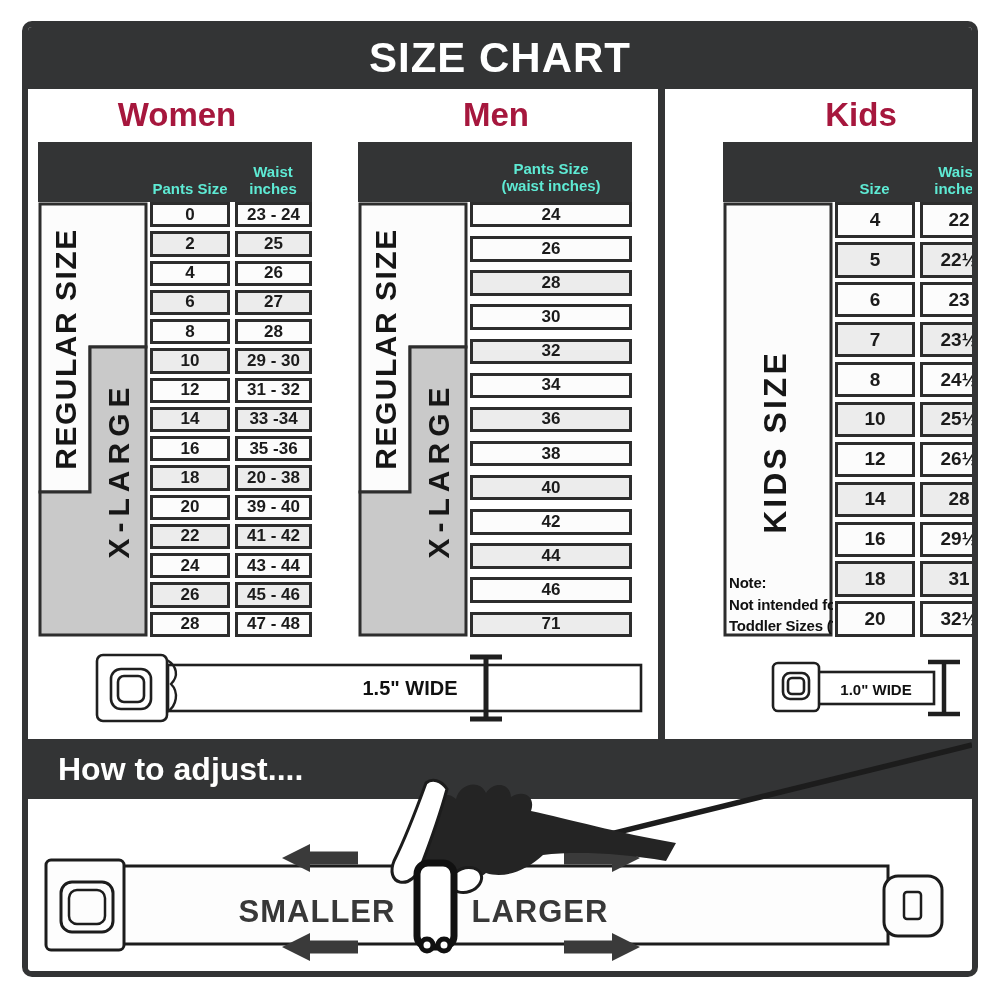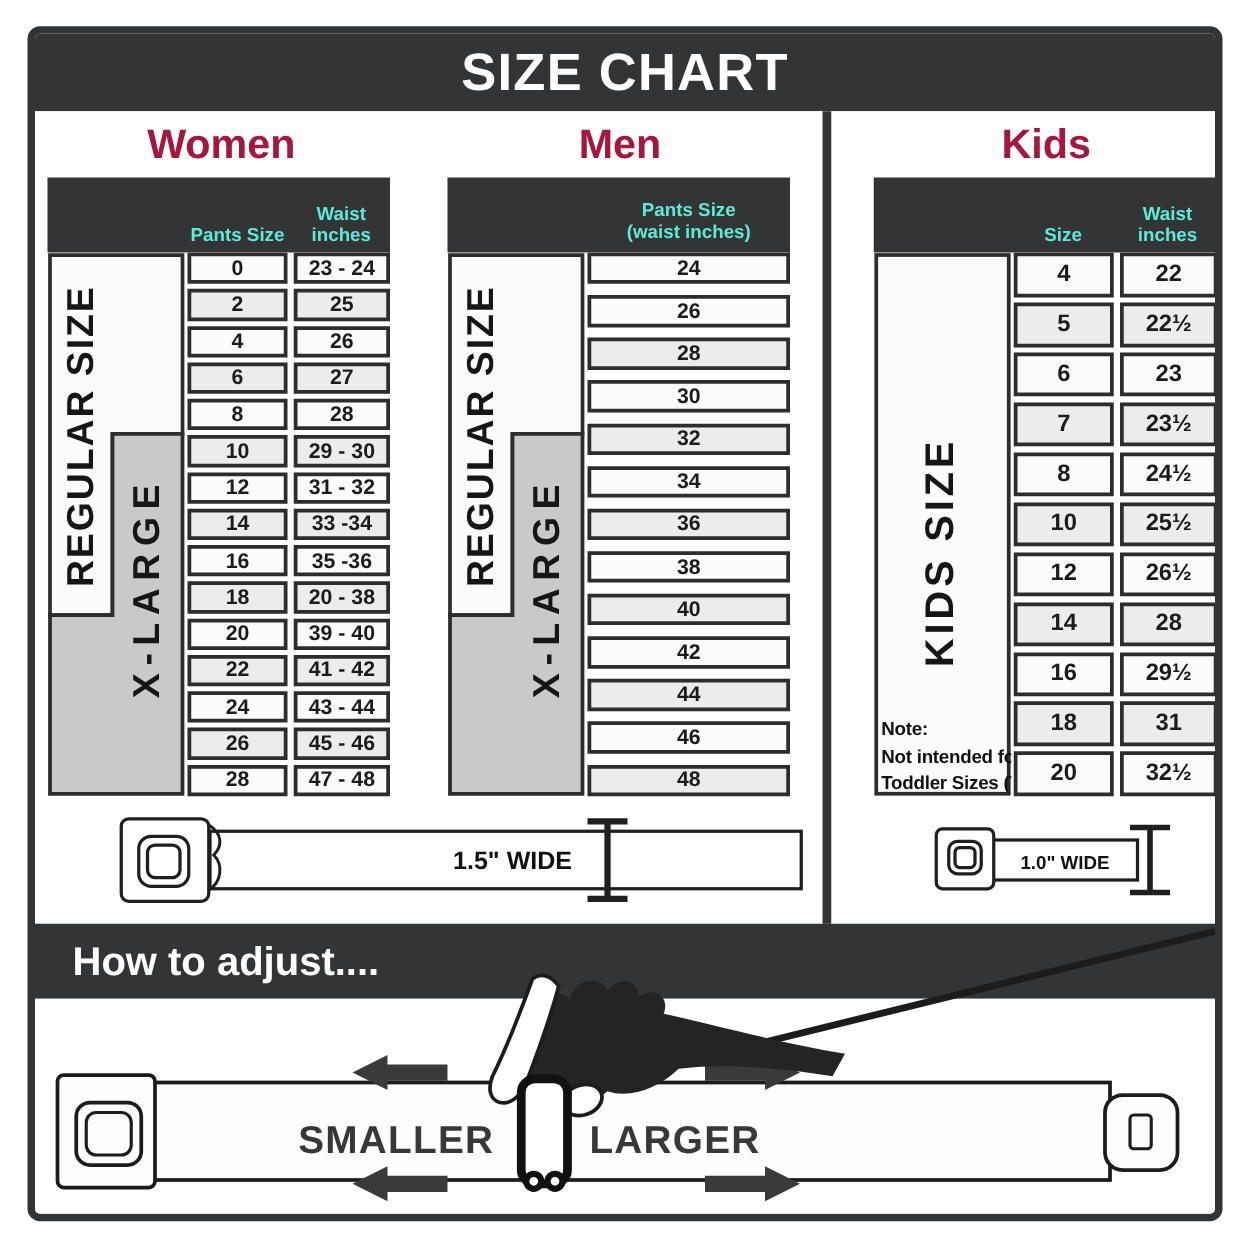--- a/index.html
+++ b/index.html
@@ -16,21 +16,21 @@
   .frame{
     position:absolute;left:22px;top:21px;width:956px;height:956px;
     box-sizing:border-box;border:6px solid var(--banner);border-radius:10px;
     overflow:hidden;background:#fff;display:flex;flex-direction:column;
   }
   .banner-top{height:62px;flex:none;background:var(--banner);display:flex;align-items:center;justify-content:center;}
   .banner-top span{color:#fff;font-size:42px;font-weight:bold;letter-spacing:1px;}
   .content{position:relative;flex:none;height:650px;background:#fff;}
   .left-pane{position:absolute;left:0;top:0;width:630px;height:100%;}
   .v-divider{position:absolute;left:630px;top:0;width:7px;height:100%;background:var(--banner);}
-  .right-pane{position:absolute;left:648px;top:0;right:0;height:100%;}
+  .right-pane{position:absolute;left:672px;top:0;right:0;height:100%;}
   .sec-heading{position:absolute;top:7px;font-size:33px;font-weight:bold;color:var(--accent);text-align:center;}
   .women-h{left:18px;width:262px;}
   .men-h{left:330px;width:276px;}
   .kids-h{left:30px;width:262px;}
   .table{position:absolute;top:53px;width:274px;height:495px;}
   .women-table{left:10px;}
   .men-table{left:330px;}
   .kids-table{left:23px;width:275px;}
   .thead{position:absolute;left:0;top:0;right:0;height:60px;background:var(--banner);}
   .th{position:absolute;color:#5eead4;font-size:15px;font-weight:bold;text-align:center;line-height:17px;}
@@ -211,21 +211,21 @@
             <div class="trow">
               <div class="cell">42</div>
             </div>
             <div class="trow shaded">
               <div class="cell">44</div>
             </div>
             <div class="trow">
               <div class="cell">46</div>
             </div>
             <div class="trow shaded">
-              <div class="cell">48</div>
+              <div class="cell">71</div>
             </div>
           </div>
       </div>
 
       <svg class="belt belt-adult" width="556" height="72" viewBox="0 0 556 72">
         <g class="ln">
           <rect x="76" y="13" width="473" height="46"></rect>
           <rect x="5" y="3" width="70" height="66" rx="6"></rect>
           <rect x="19" y="17" width="40" height="40" rx="10"></rect>
           <rect x="26" y="24" width="26" height="26" rx="6"></rect>

